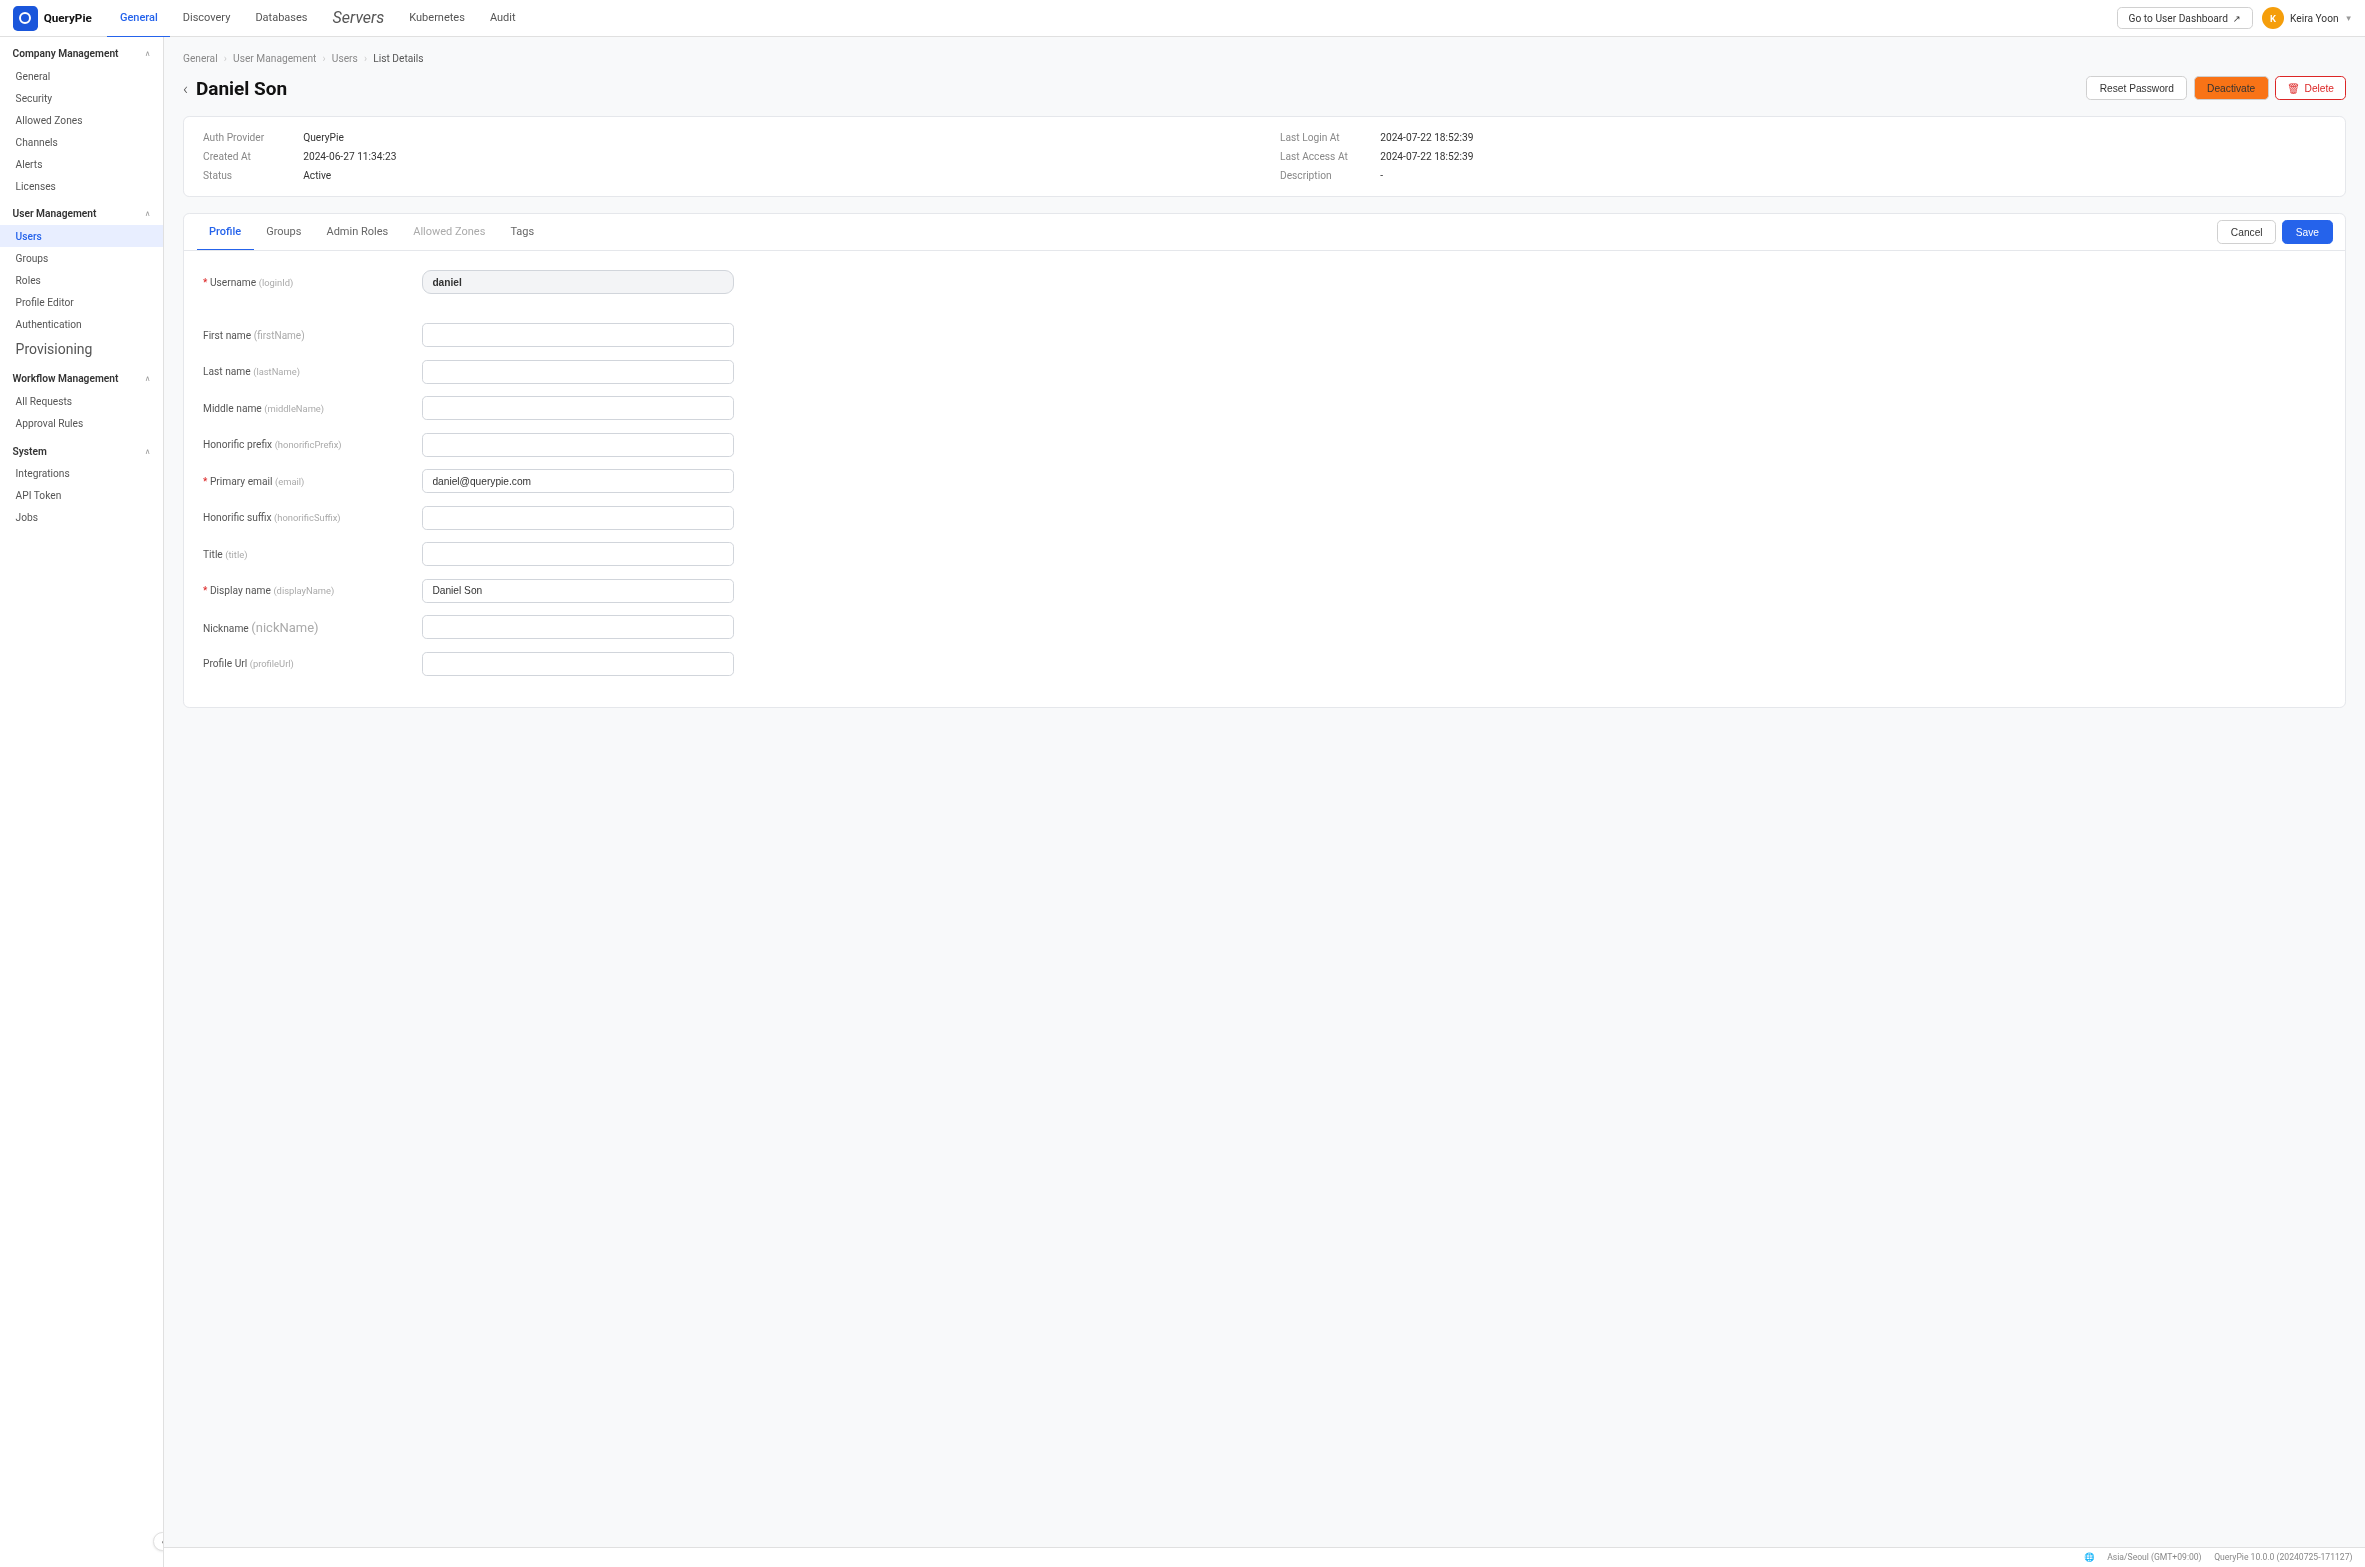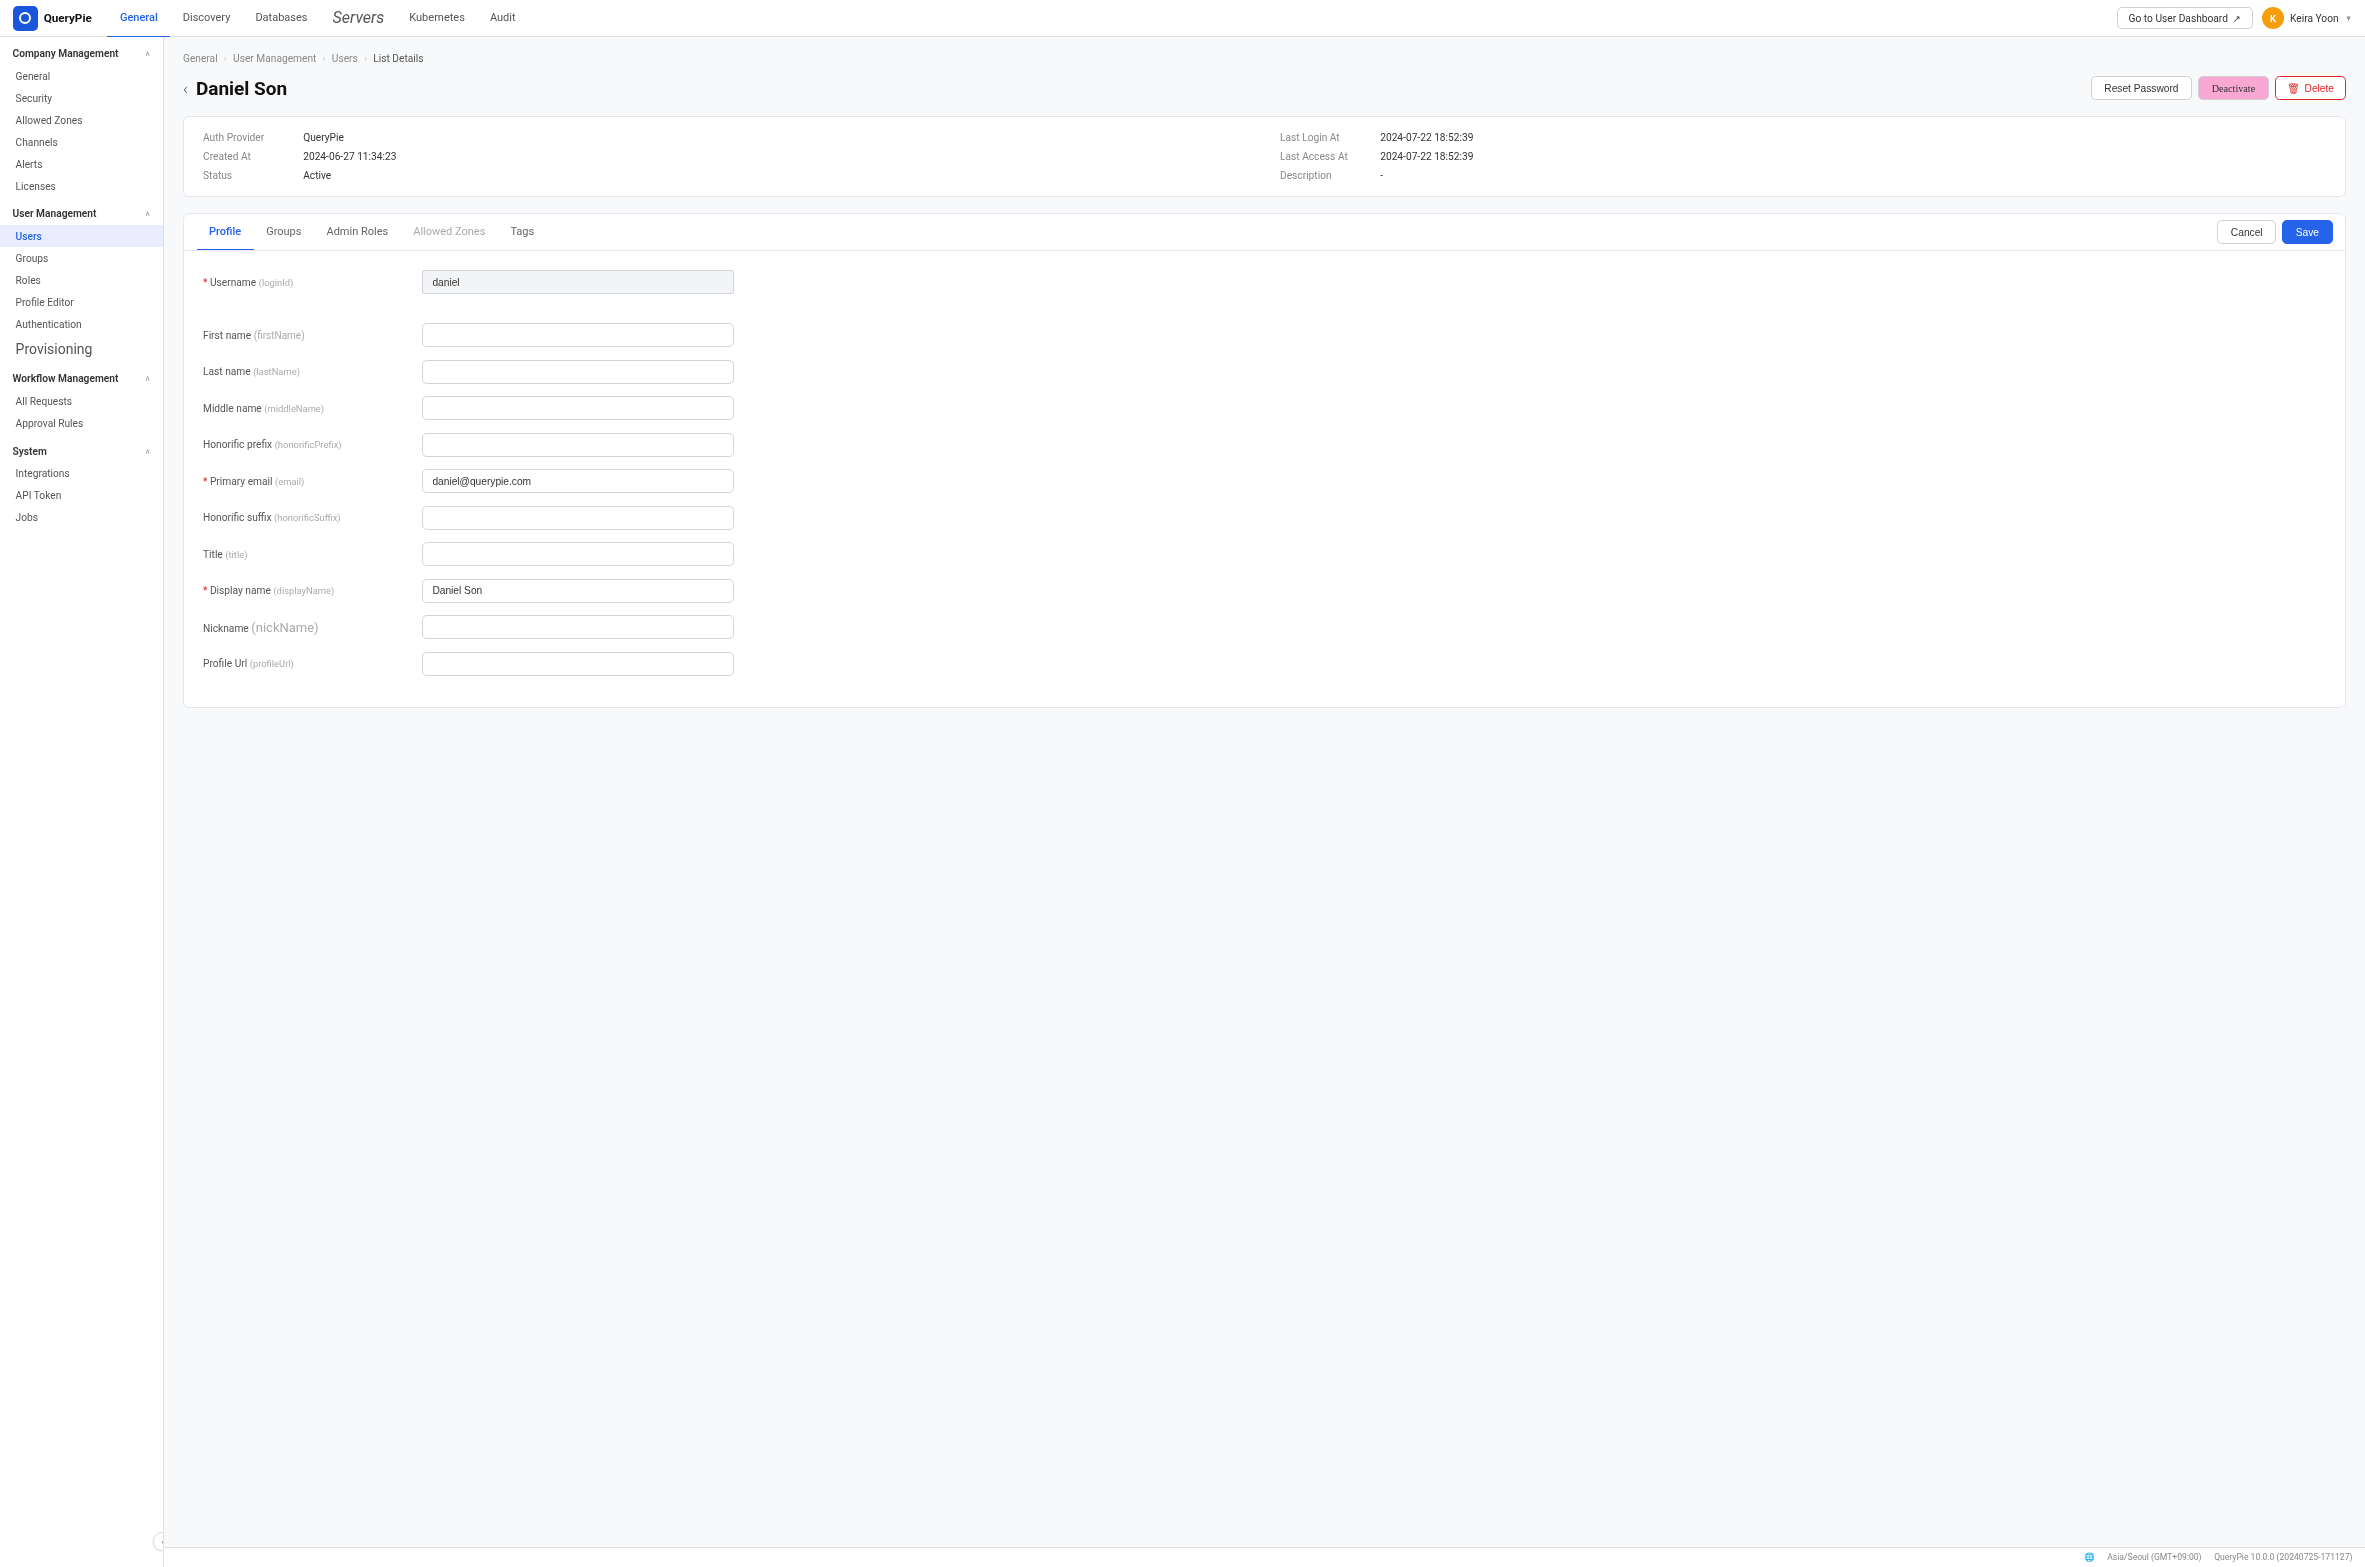--- a/index.html
+++ b/index.html
@@ -117,21 +117,21 @@
         <span style="color:#555;">List Details</span>
       </div>
 
       <div style="display:flex;align-items:center;justify-content:space-between;margin-bottom:15.6px;">
         <div style="display:flex;align-items:center;gap:7.8px;">
           <span style="cursor:pointer;color:#555;font-size:17px;font-weight:300;line-height:1;">‹</span>
           <h1 style="font-size:19px;font-weight:700;color:#111;">Daniel Son</h1>
         </div>
         <div style="display:flex;align-items:center;gap:6.2px;">
           <button style="padding:5.5px 12.5px;border-radius:4.7px;font-size:10.2px;cursor:pointer;border:0.8px solid #d0d0d0;background:#fff;color:#333;">Reset Password</button>
-          <button style="padding:5.5px 12.5px;border-radius:4.7px;font-size:10.2px;cursor:pointer;border:0.8px solid #d0d0d0;background:#f9a8d4;color:#333;font-family:Liberation Serif, serif;">Deactivate</button>
+          <button style="padding:5.5px 12.5px;border-radius:4.7px;font-size:10.2px;cursor:pointer;border:0.8px solid #d0d0d0;background:#f97316;color:#333;">Deactivate</button>
           <button style="padding:5.5px 11px;border-radius:4.7px;font-size:10.2px;cursor:pointer;border:0.8px solid #dc2626;background:#fff;color:#dc2626;display:flex;align-items:center;gap:4.7px;">
             <span>🗑</span>
             <span>Delete</span>
           </button>
         </div>
       </div>
 
       <div style="background:#fff;border:0.8px solid #e5e7eb;border-radius:6.2px;padding:15.6px 19px;margin-bottom:15.6px;display:grid;grid-template-columns:1fr 1fr;gap:7.8px 31px;">
         <div style="display:flex;align-items:center;gap:6.2px;font-size:10.2px;">
           <span style="color:#888;min-width:94px;">Auth Provider</span>
@@ -184,21 +184,21 @@
             <button style="padding:5.5px 12.5px;border-radius:4.7px;font-size:10.2px;cursor:pointer;border:0.8px solid #2563eb;background:#2563eb;color:#fff;">Save</button>
           </div>
         </div>
 
         <div style="padding:19px;">
 
           <div style="display:flex;align-items:center;margin-bottom:29px;">
             <label style="width:219px;flex-shrink:0;font-size:10.2px;color:#555;">
               <span style="color:#dc2626;">*</span> Username <span style="color:#aaa;font-size:9.4px;">(loginId)</span>
             </label>
-            <input type="text" value="daniel" style="flex: 1 1 0%; max-width: 312px; padding: 5.5px 9.4px; border: 0.8px solid rgb(209, 213, 219); border-radius: 2px; font-size: 10.2px; color: rgb(51, 51, 51); background: rgb(243, 244, 246); outline: none;" readonly="">
+            <input type="text" value="daniel" style="flex: 1 1 0%; max-width: 312px; padding: 5.5px 9.4px; border: 0.8px solid rgb(209, 213, 219); border-radius: 9px; font-size: 10.2px; color: rgb(51, 51, 51); background: rgb(243, 244, 246); outline: none; font-weight: bold;" readonly="">
           </div>
 
           <div style="display:flex;align-items:center;margin-bottom:12.5px;">
             <label style="width:219px;flex-shrink:0;font-size:10.2px;color:#555;">
               First name <span style="color:#aaa;font-size:10px;">(firstName)</span>
             </label>
             <input type="text" value="" style="flex: 1 1 0%; max-width: 312px; padding: 5.5px 9.4px; border: 0.8px solid rgb(209, 213, 219); border-radius: 4.7px; font-size: 10.2px; color: rgb(51, 51, 51); background: rgb(255, 255, 255); outline: none;">
           </div>
 
           <div style="display:flex;align-items:center;margin-bottom:12.5px;">

